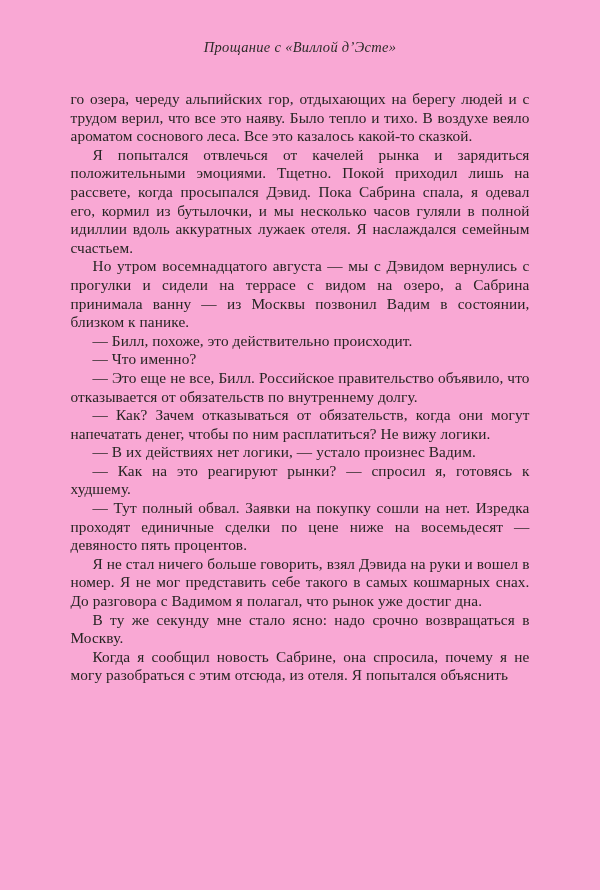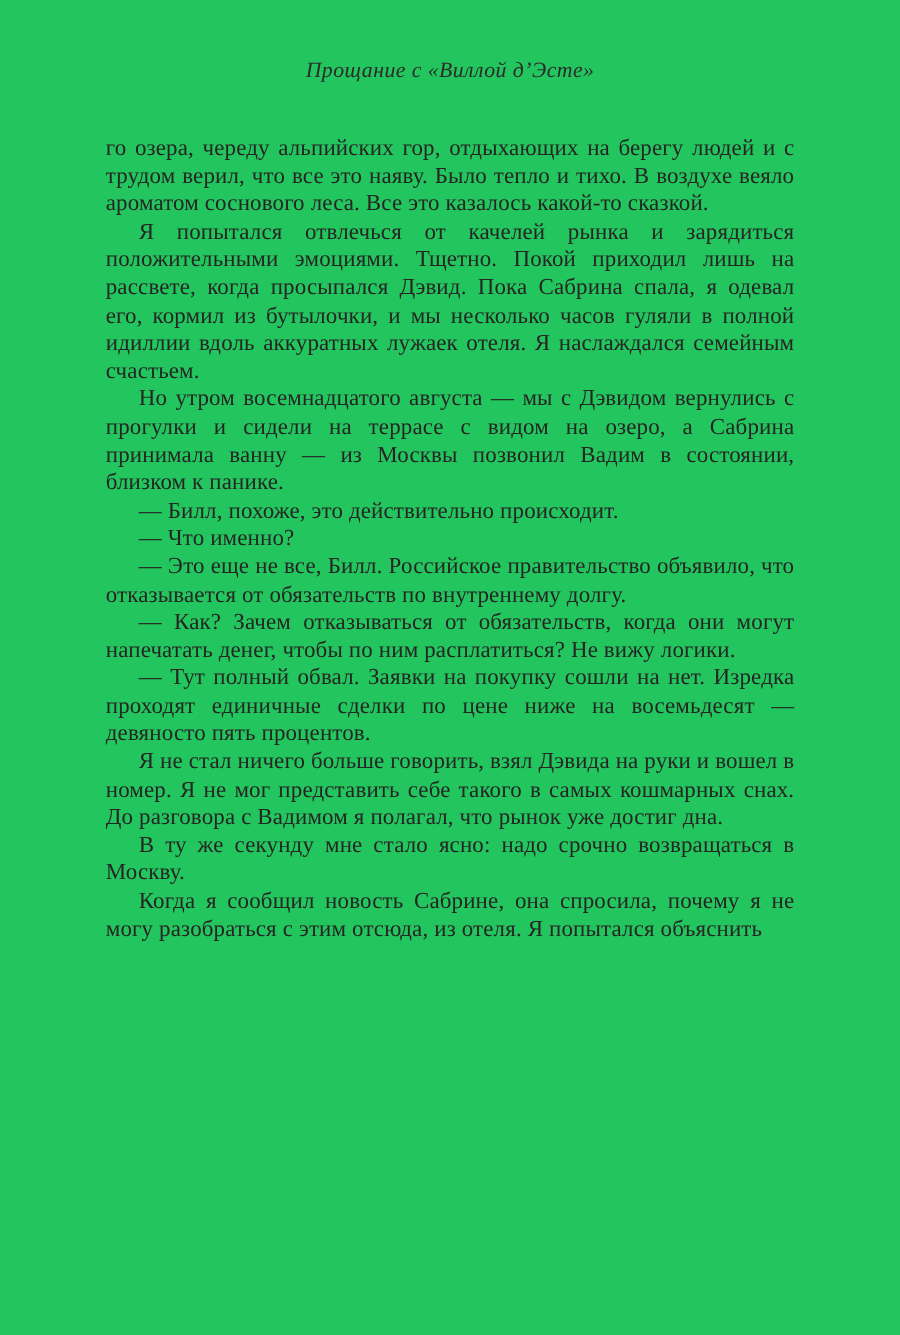--- a/index.html
+++ b/index.html
@@ -4,21 +4,21 @@
 <style>
   html, body {
     margin: 0;
     padding: 0;
     background: #fdfdfc;
   }
   .page {
     position: relative;
     width: 600px;
     height: 890px;
-    background: #22c55e;
+    background: #f9a8d4;
     color: #262523;
     font-family: "Liberation Serif", "DejaVu Serif", serif;
     box-sizing: border-box;
     padding-top: 38px;
     overflow: hidden;
   }
   .running-header {
     text-align: center;
     font-style: italic;
     font-size: 14.5px;
@@ -64,20 +64,22 @@
   <div class="running-header">Прощание с «Виллой д’Эсте»</div>
 
   <div class="body-text" lang="ru">
     <p class="continued">го озера, череду альпийских гор, отдыхающих на берегу людей и с трудом верил, что все это наяву. Было тепло и тихо. В воздухе веяло ароматом соснового леса. Все это казалось какой-то сказкой.</p>
     <p>Я попытался отвлечься от качелей рынка и зарядиться положительными эмоциями. Тщетно. Покой приходил лишь на рассвете, когда просыпался Дэвид. Пока Сабрина спала, я одевал его, кормил из бутылочки, и мы несколько часов гуляли в полной идиллии вдоль аккуратных лужаек отеля. Я наслаждался семейным счастьем.</p>
     <p>Но утром восемнадцатого августа — мы с Дэвидом вернулись с прогулки и сидели на террасе с видом на озеро, а Сабрина принимала ванну — из Москвы позвонил Вадим в состоянии, близком к панике.</p>
     <p>— Билл, похоже, это действительно происходит.</p>
     <p>— Что именно?</p>
     <p>— Это еще не все, Билл. Российское правительство объявило, что отказывается от обязательств по внутреннему долгу.</p>
     <p>— Как? Зачем отказываться от обязательств, когда они могут напечатать денег, чтобы по ним расплатиться? Не вижу логики.</p>
+    <p>— В их действиях нет логики, — устало произнес Вадим.</p>
+    <p>— Как на это реагируют рынки? — спросил я, готовясь к худшему.</p>
     <p>— Тут полный обвал. Заявки на покупку сошли на нет. Изредка проходят единичные сделки по цене ниже на восемьдесят — девяносто пять процентов.</p>
     <p>Я не стал ничего больше говорить, взял Дэвида на руки и вошел в номер. Я не мог представить себе такого в самых кошмарных снах. До разговора с Вадимом я полагал, что рынок уже достиг дна.</p>
     <p>В ту же секунду мне стало ясно: надо срочно возвращаться в Москву.</p>
     <p>Когда я сообщил новость Сабрине, она спросила, почему я не могу разобраться с этим отсюда, из отеля. Я попытался объяснить</p>
   </div>
 
 
 </div>
 
 </body></html>

